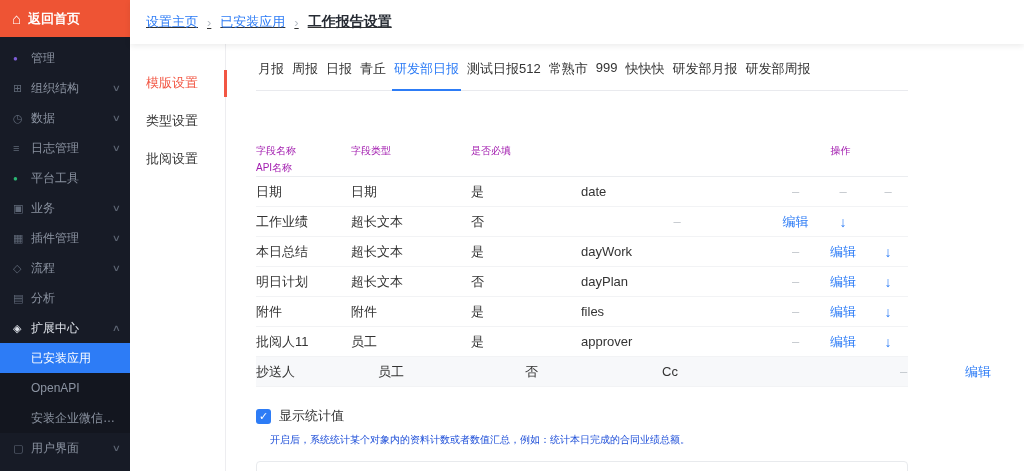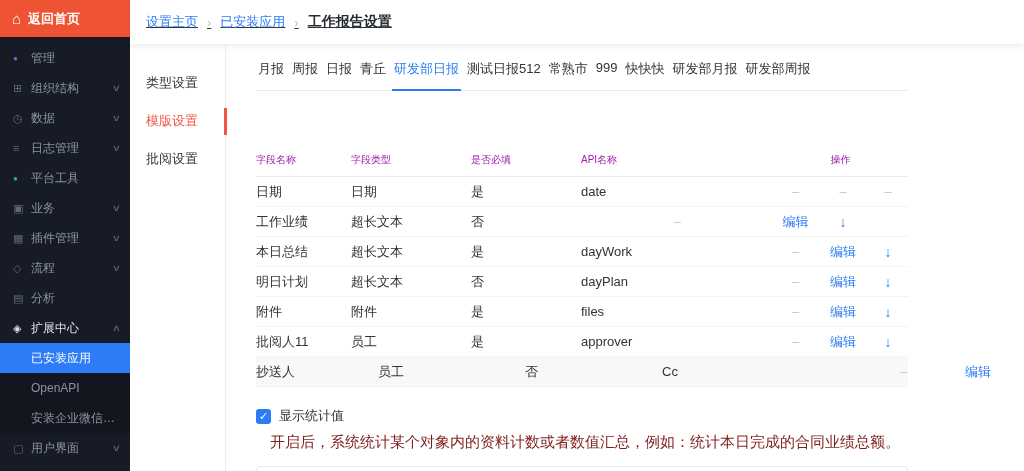--- a/index.html
+++ b/index.html
@@ -61,21 +61,21 @@
   .op.dash { color:#c2c6cc; }
   .op.edit { color:var(--accent-blue,#2d7cf6); cursor:pointer; text-decoration:none; }
   .op.arrow { color:var(--accent-blue,#2d7cf6); cursor:pointer; font-size:14px; }
   .t-row.ops-plain .op.edit, .t-row.ops-plain .op.arrow { color:#c2c6cc; cursor:default; font-size:13px; }
 
   
   .stats { margin-top:20px; }
   .stats-row { display:flex; align-items:center; gap:8px; cursor:pointer; }
   .checkbox { width:15px; height:15px; flex:0 0 15px; background:var(--accent-blue,#2d7cf6); border-radius:3px; color:#fff; font-size:11px; line-height:15px; text-align:center; }
   .stats-label { font-size:13px; color:#333; }
-  .stats-help { margin-top:8px; margin-left:14px; font-size:15px; color:#7f1d1d; }
+  .stats-help { margin-top:8px; margin-left:14px; font-size:10px; color:#1d4ed8; }
 
   .next-card { width:652px; height:40px; border:1px solid #e8eaed; border-radius:4px; margin-top:14px; }
 </style>
 </head>
 <body>
 
 <div class="app">
 
   <aside class="sidebar">
     <div class="side-header">
@@ -189,26 +189,26 @@
             <span class="sep">›</span>
             <a class="crumb-link">工作报告设置</a>
           </span>
         </nav>
     </header>
 
     <div class="content">
 
       <aside class="subnav">
 
+          <div class="subnav-item active">
+            <span>模版设置</span>
+          </div>
+
           <div class="subnav-item">
             <span>类型设置</span>
-          </div>
-
-          <div class="subnav-item active">
-            <span>模版设置</span>
           </div>
 
           <div class="subnav-item">
             <span>批阅设置</span>
           </div>
         </aside>
 
       <section class="panel">
         <div class="panel-inner">
 
@@ -257,22 +257,22 @@
               <div class="tab">
                 <span>研发部周报</span>
               </div>
             </div>
 
           <div>
             <div class="t-grid t-head">
               <span class="hc">字段名称</span>
               <span class="hc">字段类型</span>
               <span class="hc">是否必填</span>
+              <span class="hc hc-ops">操作</span>
               <span class="hc">API名称</span>
-              <span class="hc hc-ops">操作</span>
             </div>
             <div>
 
                 <div class="t-grid t-row ops-plain">
                   <span class="c">日期</span>
                   <span class="c">日期</span>
                   <span class="c">是</span>
                   <span class="c">date</span>
                   <span class="c op dash">–</span>
                   <a class="c op edit">–</a>

